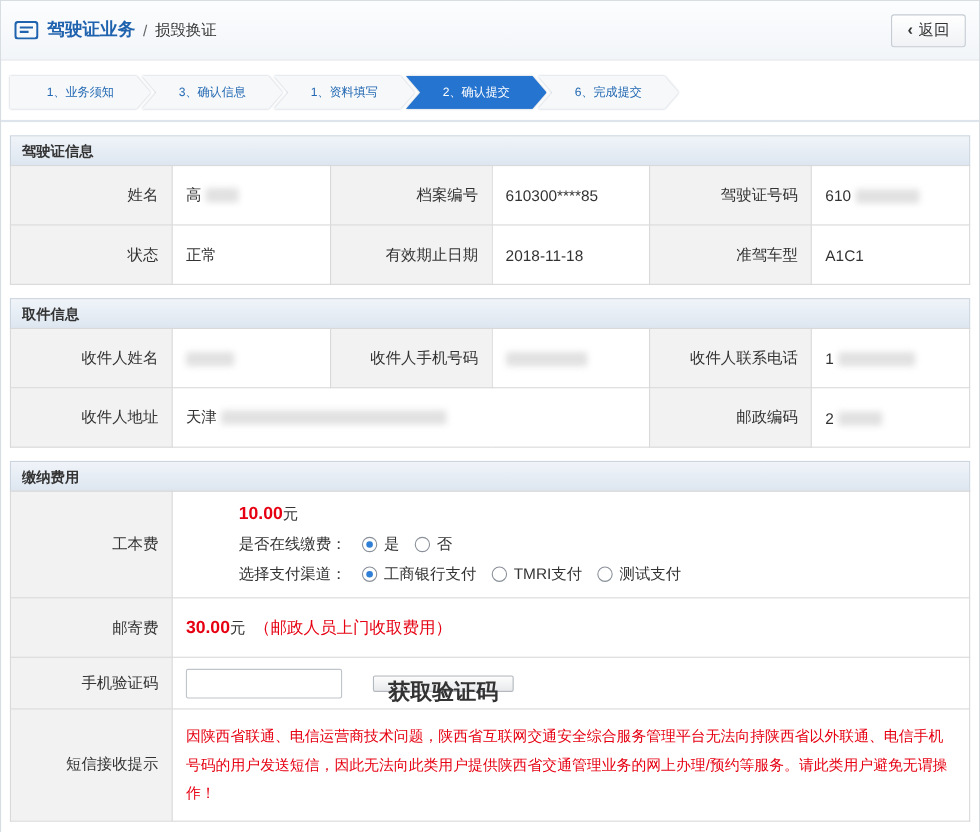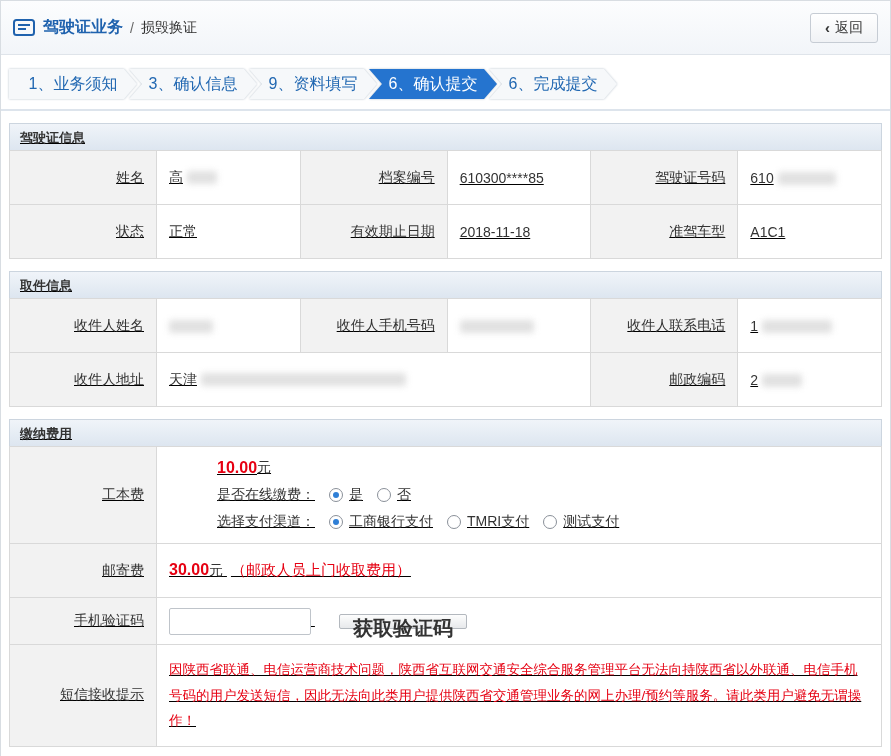--- a/index.html
+++ b/index.html
@@ -16,28 +16,28 @@
   .page-title { color:#333; font-size:14px; }
   .back-btn { margin-left:auto; height:30px; padding:0 14px; border:1px solid #c6ccd4; border-radius:3px;
               background:linear-gradient(#ffffff,#f0f2f5); font-size:14px; color:#333; cursor:pointer;
               display:flex; align-items:center; gap:5px; }
   .back-chevron { font-weight:bold; font-size:15px; color:#333; line-height:1; }
 
   
   .steps { display:flex; padding:14px 8px 10px 8px; border-bottom:2px solid #dde4ec; }
   .step-wrap { filter:drop-shadow(0 0 1px #b8c2cd); }
   .step-wrap + .step-wrap { margin-left:-8px; }
-  .step { width:128px; height:30px; line-height:30px; text-align:center; font-size:16px;
+  .step { width:128px; height:30px; line-height:30px; text-align:center; font-size:11px;
           color:#2268b2; background:#f6f8fa;
           clip-path:polygon(0 0, calc(100% - 13px) 0, 100% 50%, calc(100% - 13px) 100%, 0 100%, 13px 50%); }
   .step-wrap:first-child .step { clip-path:polygon(0 0, calc(100% - 13px) 0, 100% 50%, calc(100% - 13px) 100%, 0 100%); }
   .step.active { background:#2574cf; color:#fff; }
 
   
-  .section { margin:12px 8px 0 8px;text-decoration:underline; }
+  .section { margin:12px 8px 0 8px; }
   .section-title { height:28px; line-height:27px; padding-left:10px; font-size:13px; font-weight:bold; color:#333;
                    background:linear-gradient(#f0f4f9,#dde6f0); border:1px solid #ccd5df; }
   table { width:100%; border-collapse:collapse; table-layout:fixed; margin-top:-1px; }
   td { border:1px solid #d9d9d9; font-size:14px; color:#333; height:54px; vertical-align:middle; }
   td.lbl { background:#f2f2f2; text-align:right; padding-right:12px; }
   td.val { background:#fff; padding-left:12px; }
   col.c-lbl { width:147px; }
 
   .blur { display:inline-block; height:13px; background:#dcdcdc; filter:blur(3px); border-radius:2px;
           vertical-align:middle; margin-left:4px; opacity:.85; }
@@ -90,24 +90,24 @@
   </div>
 
   <div class="steps">
     <div class="step-wrap">
         <div class="step">1、业务须知</div>
       </div>
     <div class="step-wrap">
         <div class="step">3、确认信息</div>
       </div>
     <div class="step-wrap">
-        <div class="step">9、资料填写</div>
-      </div>
-    <div class="step-wrap">
-        <div class="step active">6、确认提交</div>
+        <div class="step">1、资料填写</div>
+      </div>
+    <div class="step-wrap">
+        <div class="step active">2、确认提交</div>
       </div>
     <div class="step-wrap">
         <div class="step">6、完成提交</div>
       </div>
   </div>
 
   <div class="section">
     <div class="section-title">驾驶证信息</div>
     <table>
       <colgroup>

